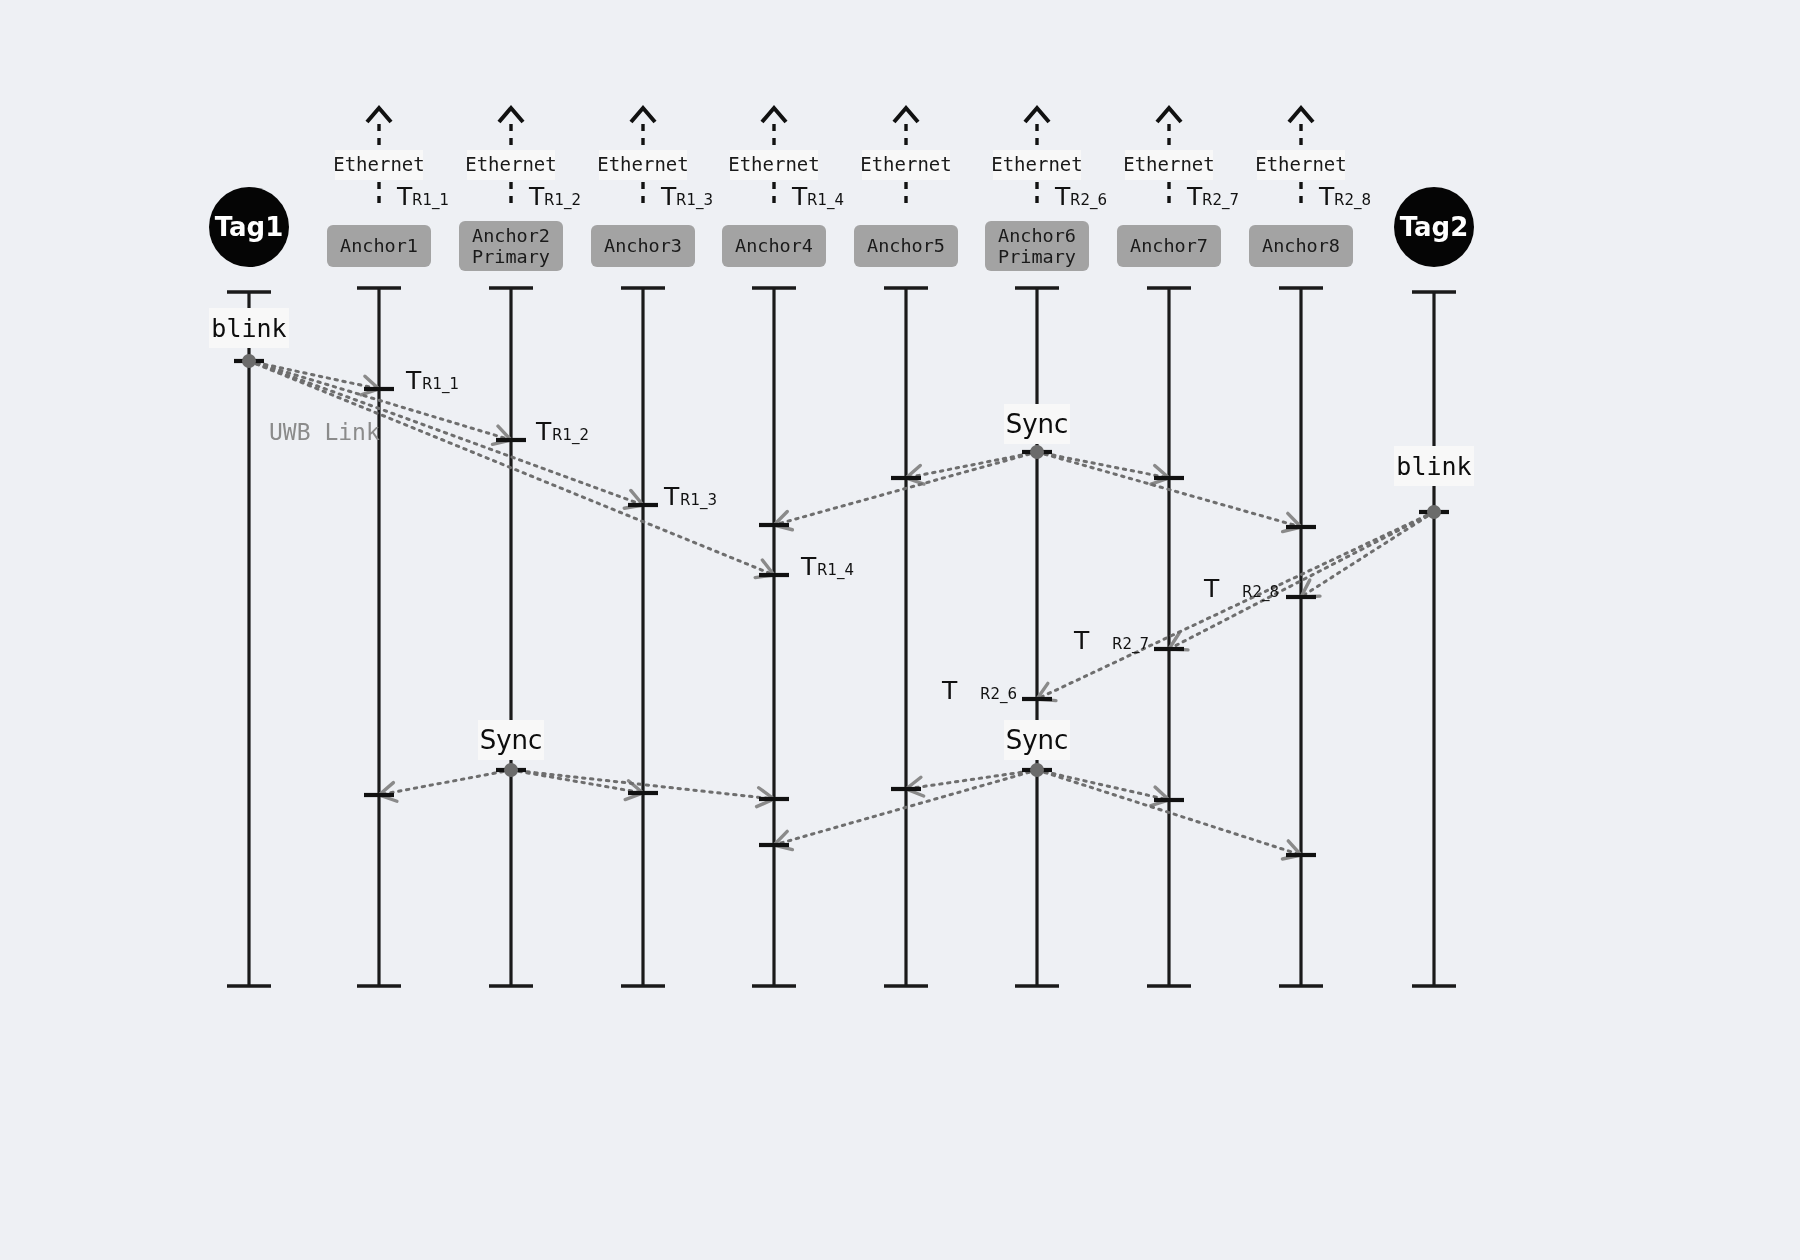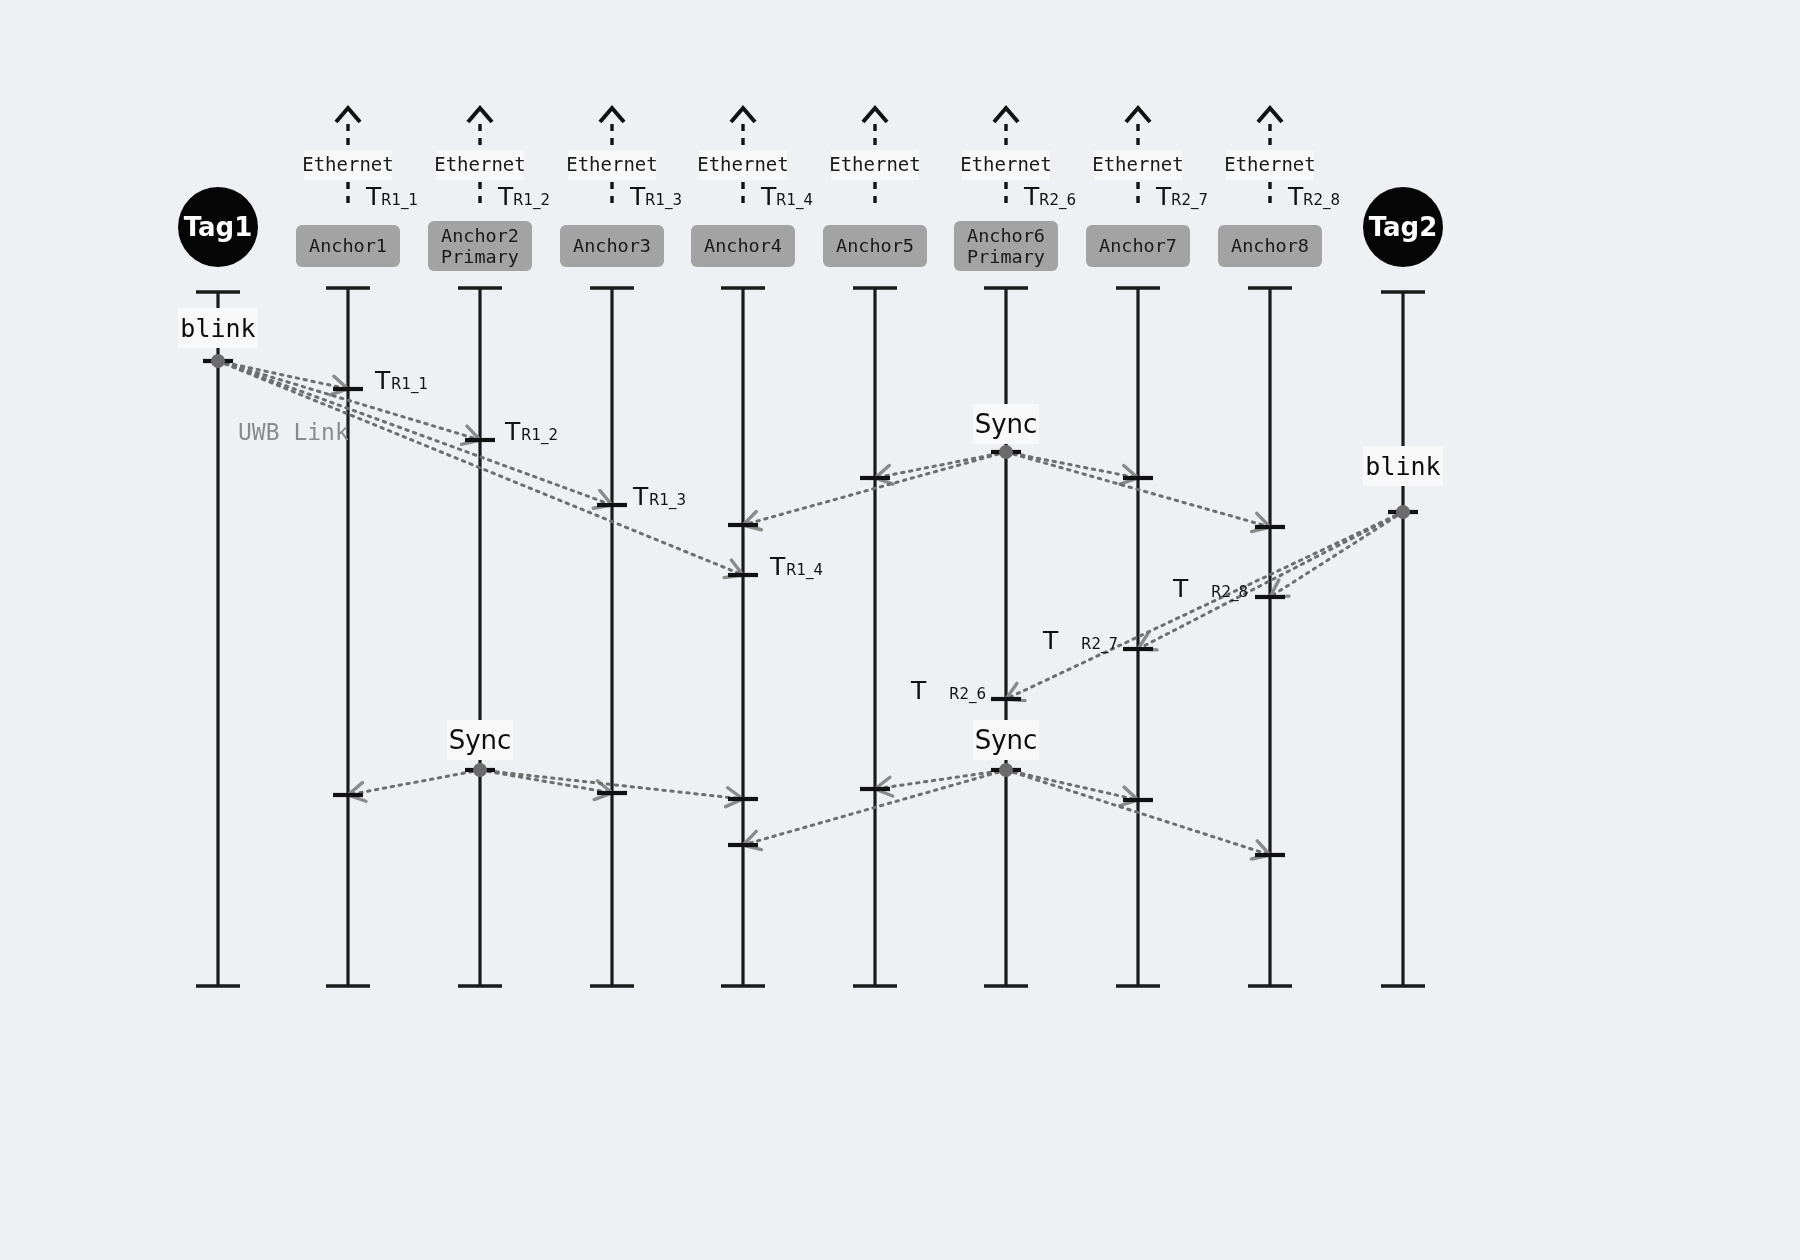--- a/index.html
+++ b/index.html
@@ -7,20 +7,21 @@
     padding: 0;
     background: #eef0f4;
   }
   #page {
     position: relative;
     width: 1548px;
     height: 1260px;
     background: #eef0f4;
     font-family: "DejaVu Sans Mono", monospace;
     overflow: hidden;
+    padding-left: 31px;
   }
   svg { display: block; }
 
   .lifeline { stroke: #1a1a1a; stroke-width: 3.2; }
   .lifeline-cap { stroke: #1a1a1a; stroke-width: 3.6; }
   .eth-dash { stroke: #111; stroke-width: 3.4; stroke-dasharray: 7 7; fill: none; }
   .eth-arrowhead { stroke: #111; stroke-width: 4; fill: none; stroke-linecap: butt; stroke-linejoin: miter; }
   .uwb-msg { stroke: #6e6e6e; stroke-width: 3.0; stroke-dasharray: 2.4 5.6; stroke-linecap: round; fill: none; }
   .uwb-head { stroke: #8a8a8a; stroke-width: 3.4; fill: none; stroke-linecap: round; stroke-linejoin: round; }
   .tick { stroke: #111; stroke-width: 4.2; }

